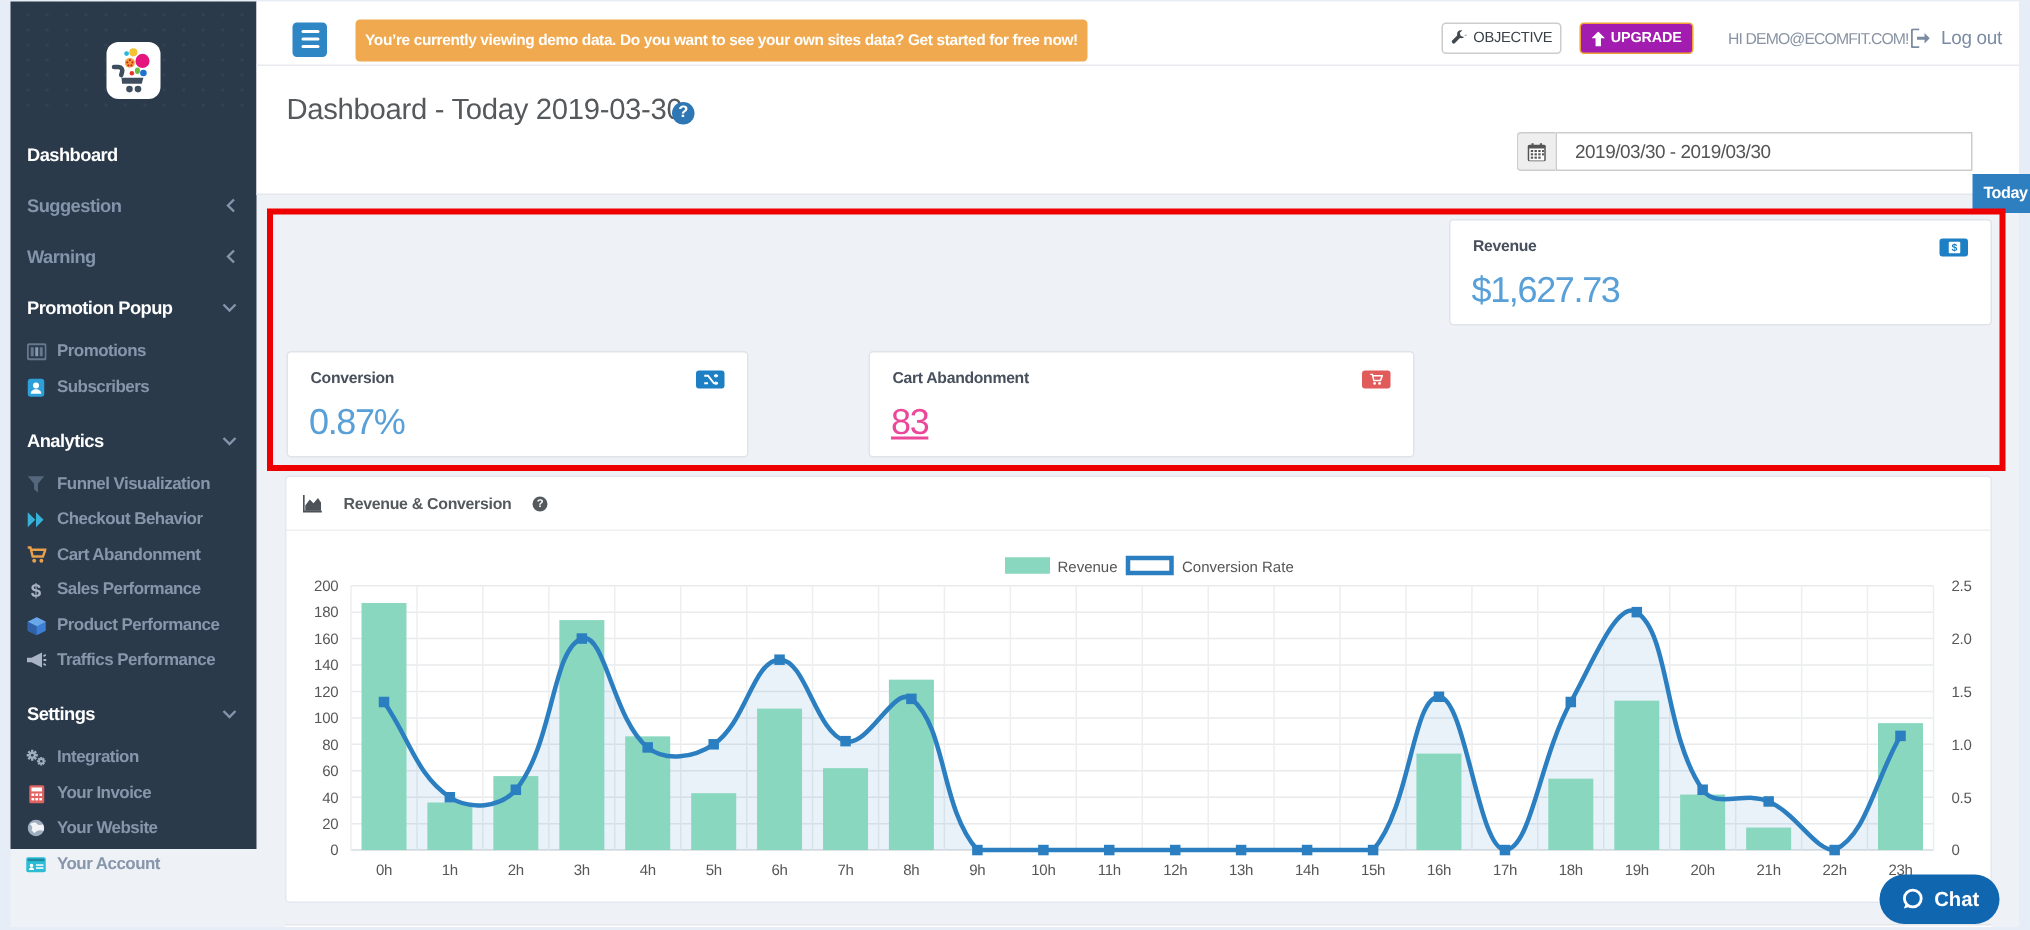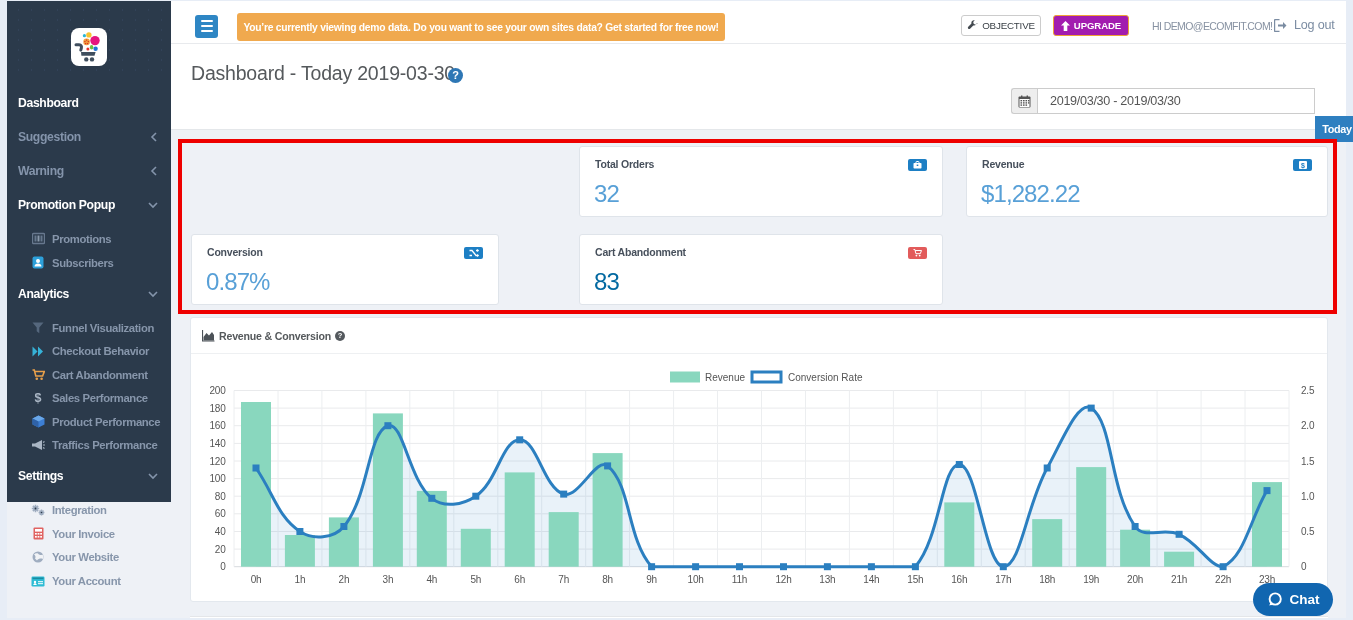--- a/index.html
+++ b/index.html
@@ -1,23 +1,23 @@
 <!DOCTYPE html>
 <html><head><meta charset="utf-8"><title>Dashboard</title><style>
 * { margin:0; padding:0; box-sizing:border-box; }
 html,body { width:1353px; height:620px; overflow:hidden; background:#e7edf6; font-family:"Liberation Sans",sans-serif; }
 #page { position:absolute; left:7px; top:1px; width:1339px; height:617px; background:#eef1f6; }
-#side { position:absolute; left:0; top:0; width:164px; height:501px; background:#2b3a4b; }
+#side { position:absolute; left:0; top:0; width:164px; height:565px; background:#2b3a4b; }
 #sidedots { position:absolute; left:0; top:0; width:164px; height:78px;
   background-image:radial-gradient(circle, #42567a 0.9px, transparent 1.1px); background-size:13px 10px; background-position:5px 4px; opacity:.3; }
 #logo { position:absolute; left:64px; top:27px; width:36px; height:38px; background:#fff; border-radius:8px; display:flex; align-items:center; justify-content:center; }
 .sec { position:absolute; left:11px; width:142px; height:20px; font-size:12.2px; letter-spacing:-0.35px; font-weight:700; white-space:nowrap; color:#8494ab; display:flex; align-items:center; justify-content:space-between; }
 .sec.on { color:#fff; }
 .sec .chev { margin-right:2px; display:flex; align-items:center; }
-.sub { position:absolute; left:24px; width:145px; height:22px; display:flex; align-items:flex-end; white-space:nowrap; }
+.sub { position:absolute; left:10px; width:145px; height:22px; display:flex; align-items:center; white-space:nowrap; }
 .sic { width:14px; display:flex; justify-content:center; }
 .stx { margin-left:7px; font-size:11.3px; font-weight:700; letter-spacing:-0.35px; color:#8796ab; }
 #main { position:absolute; left:164px; top:0; width:1175px; height:617px; }
 #topbar { position:absolute; left:0; top:0; width:1175px; height:43px; background:#fff; border-bottom:1px solid #e8eaed; }
 #whiteband { position:absolute; left:0; top:43px; width:1175px; height:86px; background:#fff; border-bottom:1px solid #e4e7ea; }
 #burger { position:absolute; left:24px; top:14px; width:23px; height:23px; background:#2e86c4; border-radius:3px; }
 #burger i { position:absolute; left:5.5px; width:12px; height:2px; background:#fff; border-radius:1px; }
 #banner { position:absolute; left:66px; top:12px; width:488px; height:28px; background:#f0a94e; border-radius:3px; color:#fff; font-size:10.3px; letter-spacing:-0.25px; font-weight:700; display:flex; align-items:center; justify-content:center; white-space:nowrap; overflow:hidden; }
 #objective { position:absolute; left:790px; top:14px; width:80px; height:21px; background:#fff; border:1px solid #ccc; border-radius:3px; display:flex; align-items:center; justify-content:center; font-size:9.8px; letter-spacing:-0.2px; color:#383f45; gap:4px; }
 #upgrade { position:absolute; left:882px; top:14px; width:76px; height:21px; background:#a21caf; border:1px solid #eea236; border-radius:3px; display:flex; align-items:center; justify-content:center; font-size:9.6px; letter-spacing:-0.1px; font-weight:700; color:#fff; gap:4px; }
@@ -28,23 +28,23 @@
 #dategrp { position:absolute; left:796px; top:87px; height:26px; display:flex;padding-left:44px; }
 #dateaddon { width:26px; height:26px; background:#eee; border:1px solid #ccc; border-right:none; border-radius:3px 0 0 3px; display:flex; align-items:center; justify-content:center; }
 #dateinput { width:278px; height:26px; background:#fff; border:1px solid #ccc; font-size:12.6px; letter-spacing:-0.3px; color:#555; display:flex; align-items:center; padding-left:12px; }
 #todaybtn { width:57px; height:26px; background:#2e7fc0; border-radius:0 3px 3px 0; color:#fff; font-size:10.8px; letter-spacing:-0.3px; font-weight:700; display:flex; align-items:center; justify-content:center; gap:5px;margin-top:28px; }
 #redbox { position:absolute; left:7px; top:138px; width:1159px; height:175px; border:4px solid #ee0000; }
 .card { position:absolute; background:#fff; border:1px solid #dfe4ea; border-radius:3px; }
 .ct { position:absolute; left:15px; top:11px; font-size:10.5px; letter-spacing:-0.2px; font-weight:700; color:#47505c; }
 .badge { position:absolute; right:15px; top:12px; width:19px; height:12px; background:#1d7fc4; border-radius:2px; display:flex; align-items:center; justify-content:center; }
 .badge.red { background:#e25b5b; }
 .val { position:absolute; left:14px; top:33px; font-size:24px; letter-spacing:-0.9px; color:#58a0d7; }
-.val.red { color:#0369a1; }
+.val.red { color:#ec4899;text-decoration:underline; }
 #chartcard { position:absolute; left:19px; top:316px; width:1138px; height:285px; background:#fff; border:1px solid #e3e8ee; border-radius:3px; }
-#chead { position:absolute; left:0; top:0; width:100%; height:36px; border-bottom:1px solid #eef0f2; display:flex; align-items:center; padding-left:11px; gap:4px; font-size:10.6px; letter-spacing:-0.2px; font-weight:700; color:#55595c; }
+#chead { position:absolute; left:0; top:0; width:100%; height:36px; border-bottom:1px solid #eef0f2; display:flex; align-items:center; padding-left:11px; gap:14px; font-size:10.6px; letter-spacing:-0.2px; font-weight:700; color:#55595c; }
 #chelp { width:10px; height:10px; background:#54595e; border-radius:50%; color:#fff; font-size:7.5px; font-weight:700; text-align:center; line-height:10px; }
 #nextcard { position:absolute; left:19px; top:615px; width:1138px; height:2px; background:#fff; border-top:1px solid #e4e6e9; }
 #chat { position:absolute; left:1246px; top:582px; width:80px; height:33px; background:#1166b0; border-radius:17px; color:#fff; font-size:13.5px; font-weight:700; display:flex; align-items:center; justify-content:center; gap:7px; }
 </style></head>
 <body>
 <div id="page">
   <div id="side">
     <div id="sidedots"></div>
     <div id="logo">
         <svg width="36" height="38" viewBox="0 0 36 38">
@@ -294,40 +294,29 @@
             <rect x="3" y="0.5" width="1.4" height="2" fill="#555"></rect>
             <rect x="8.6" y="0.5" width="1.4" height="2" fill="#555"></rect>
           </svg>
         </div>
       <div id="dateinput">2019/03/30 - 2019/03/30</div>
       <div id="todaybtn">Today <svg width="8" height="5" viewBox="0 0 8 5">
             <path d="M0 0h8L4 5z" fill="#fff"></path>
           </svg></div>
     </div>
     <div id="redbox"></div>
-      <div class="card" style="left:408px;top:145px;width:364px;height:71px">
-<div class="ct">Total Orders</div>
-        <div class="badge">
-          <svg width="9" height="8" viewBox="0 0 9 8">
-            <rect x="0.5" y="2" width="8" height="5.5" rx="0.8" fill="#fff"></rect>
-            <path d="M3 2V1.2A0.7 0.7 0 013.7 0.5h1.6a0.7 0.7 0 01.7.7V2" fill="none" stroke="#fff" stroke-width="1"></path>
-            <rect x="3.7" y="3.6" width="1.6" height="1.4" fill="#1d7fc4"></rect>
-          </svg>
-        </div>
-        <div class="val">32</div>
-      </div>
       <div class="card" style="left:795px;top:145px;width:362px;height:71px">
 <div class="ct">Revenue</div>
         <div class="badge">
           <svg width="8" height="8" viewBox="0 0 8 8">
             <rect x="0" y="0" width="8" height="8" rx="1" fill="#fff"></rect>
             <text x="4" y="6.5" text-anchor="middle" style="font:bold 7px &quot;Liberation Sans&quot;,sans-serif" fill="#1d7fc4">$</text>
           </svg>
         </div>
-        <div class="val">$1,282.22</div>
+        <div class="val">$1,627.73</div>
       </div>
       <div class="card" style="left:20px;top:233px;width:308px;height:71px">
 <div class="ct">Conversion</div>
         <div class="badge">
           <svg width="10" height="8" viewBox="0 0 10 8">
             <path d="M0.5 1.5h2.5L7 6.5h2.5M0.5 6.5h2.5M7 1.5h2.5" stroke="#fff" stroke-width="1.3" fill="none"></path>
             <path d="M8 0l2 1.5L8 3zM8 5l2 1.5L8 8z" fill="#fff"></path>
           </svg>
         </div>
         <div class="val">0.87%</div>

